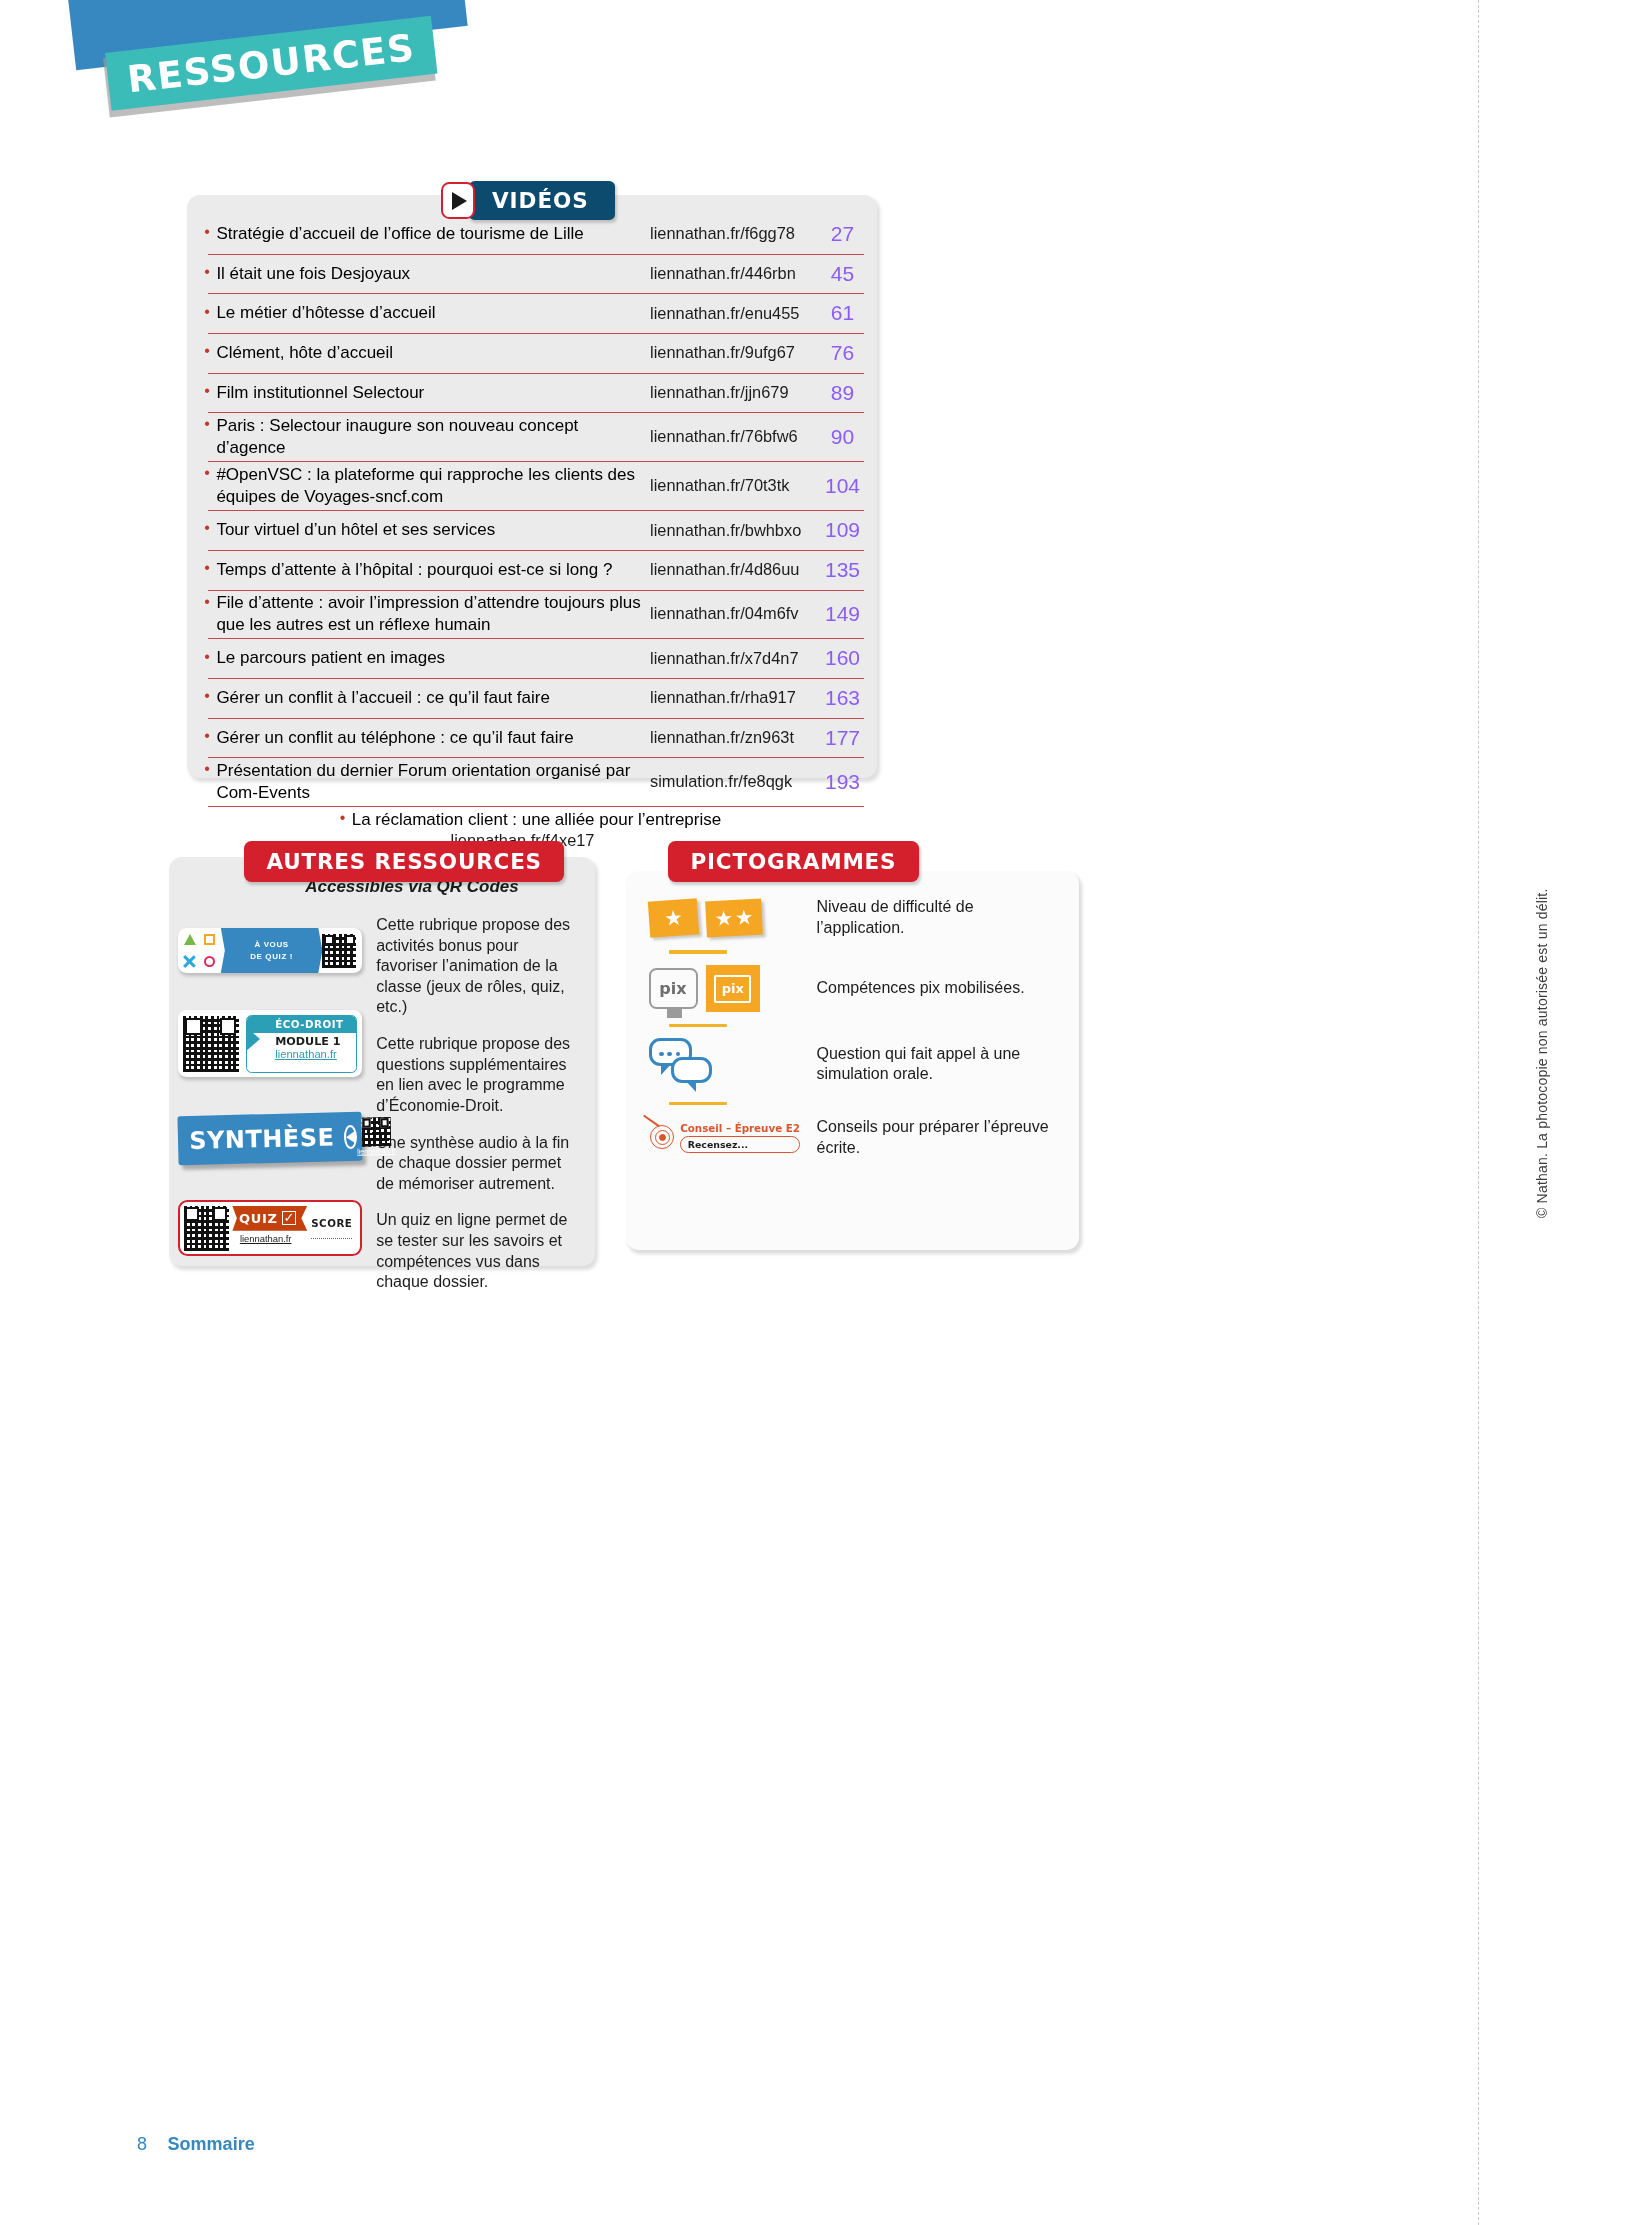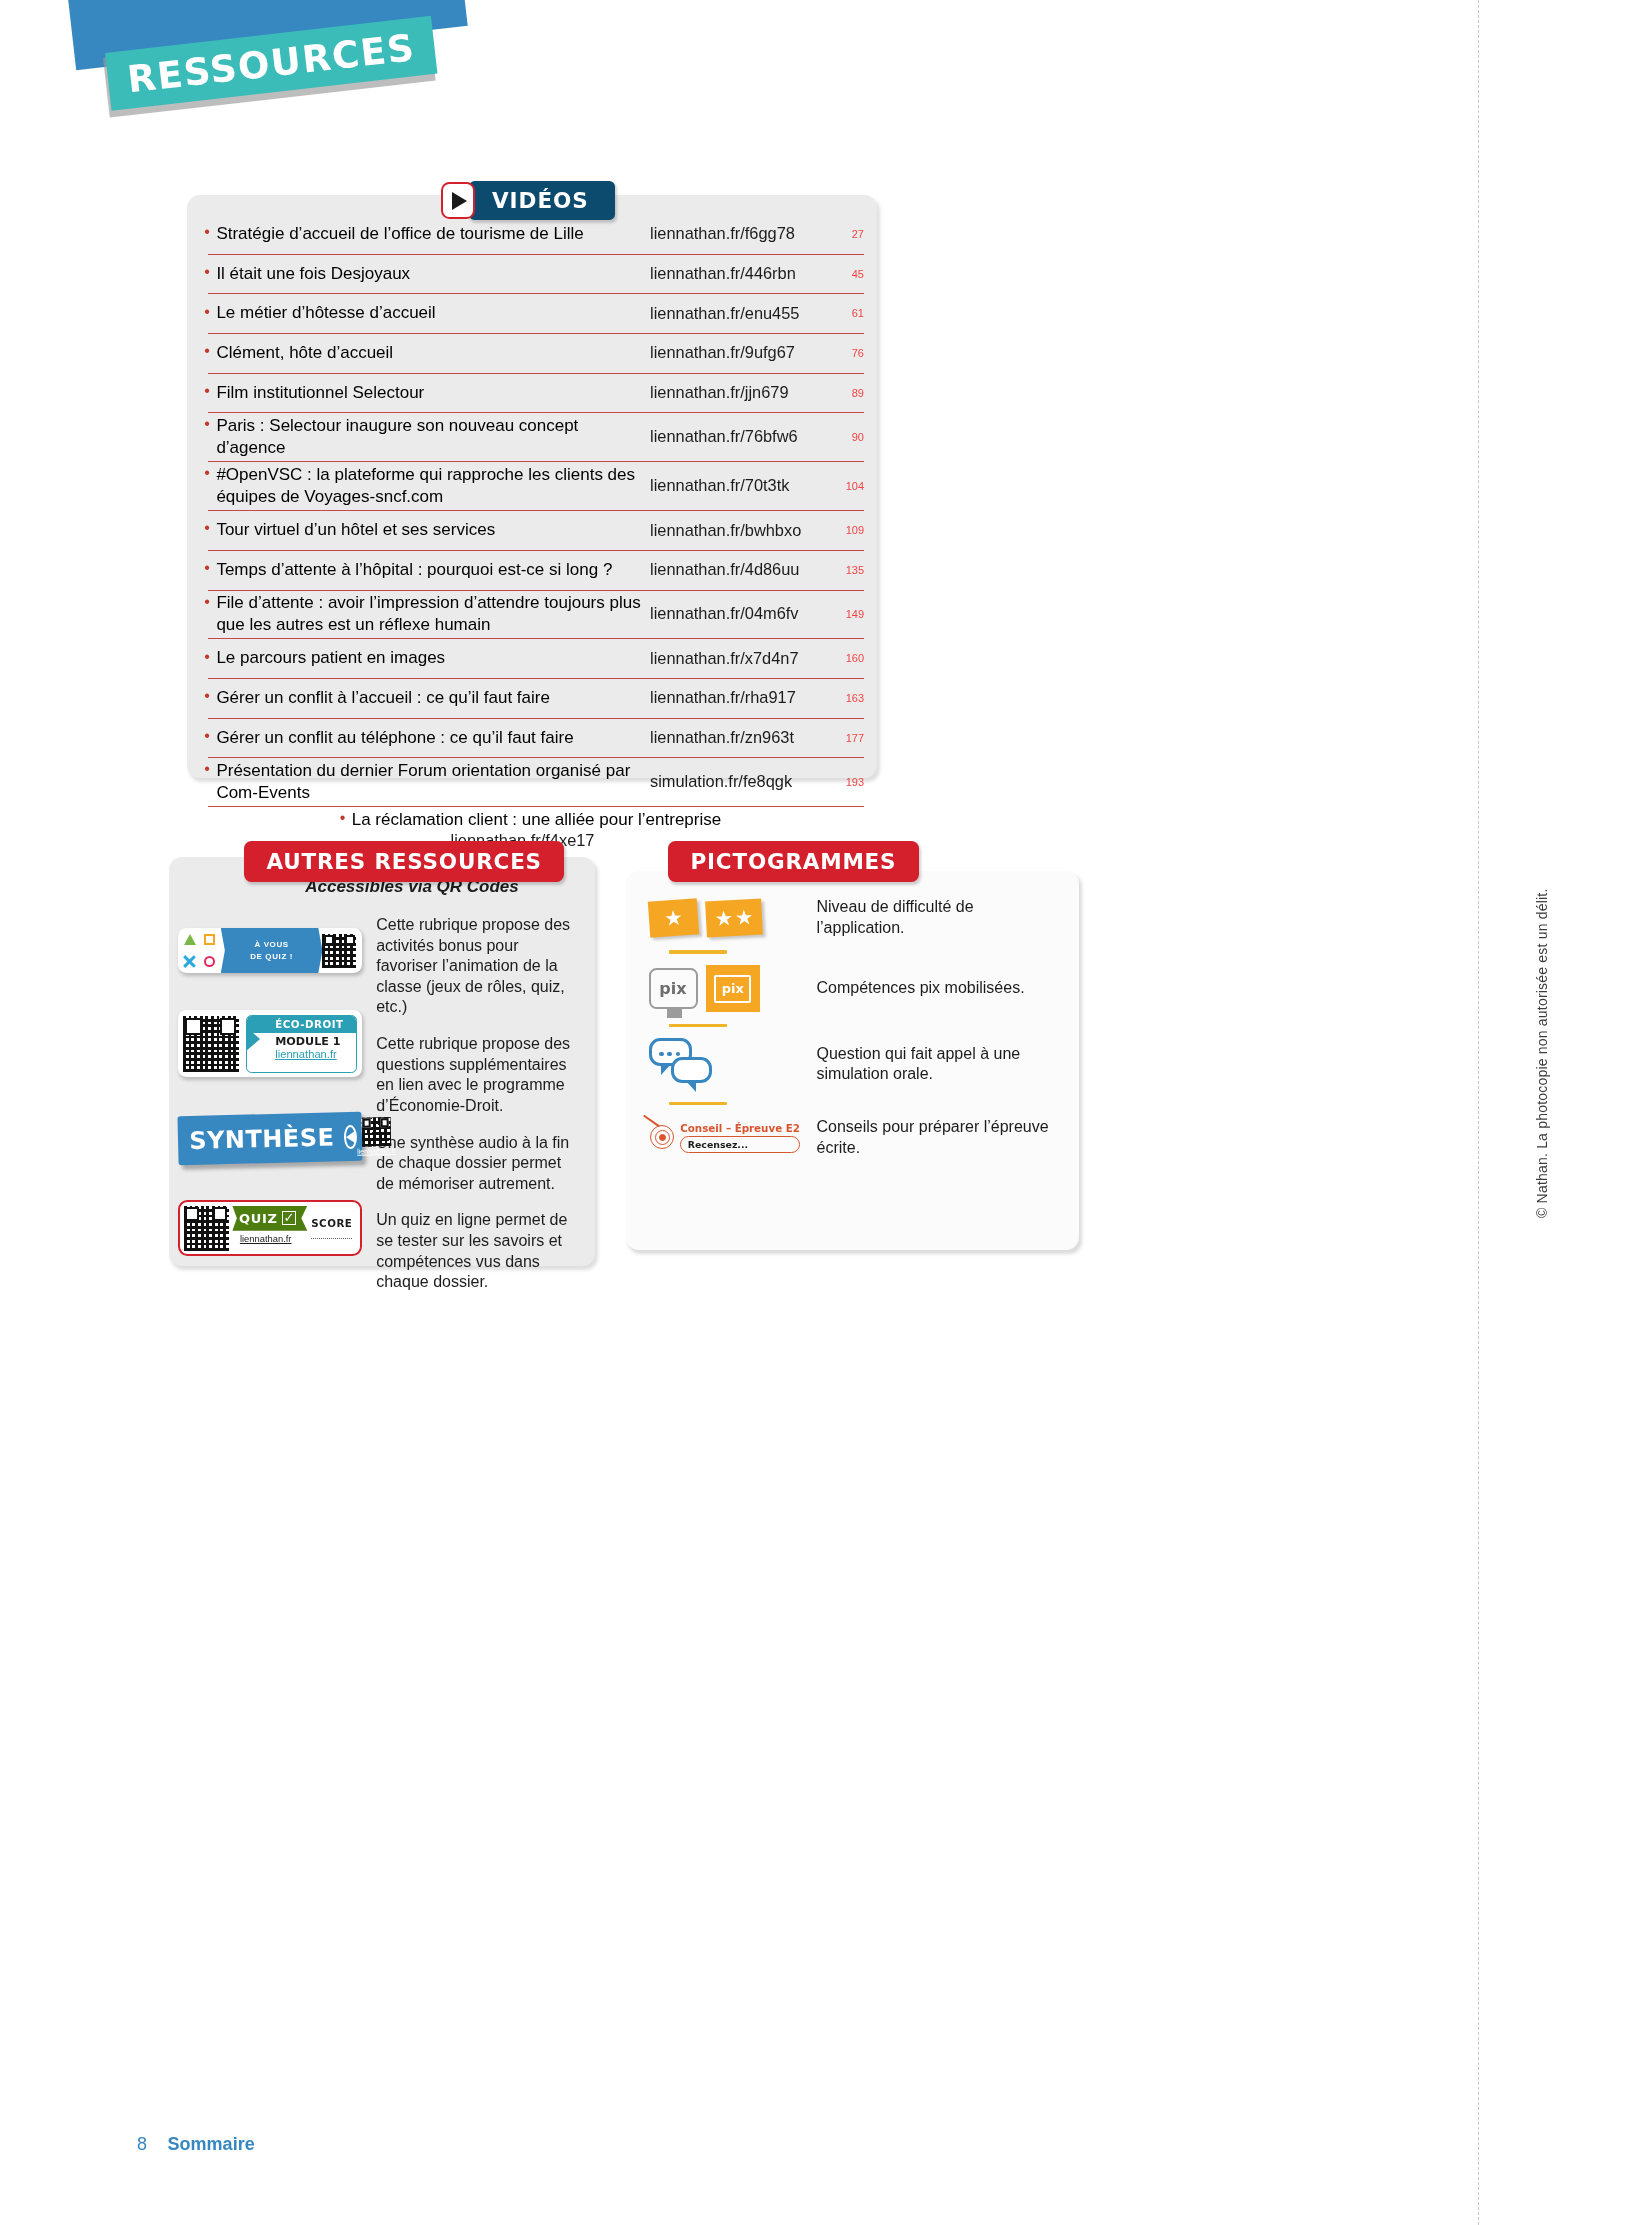--- a/index.html
+++ b/index.html
@@ -80,21 +80,21 @@
   .vrow:last-child{ border-bottom:none;flex-direction:column; }
   .vtitle{
     flex:1; font-size:17px; color:#000000; line-height:1.27;
     padding-left:8.4px; position:relative; padding-right:7.5px;
   }
   .vtitle::before{
     content:"•"; color:#c0392b; position:absolute; left:-3.7px; top:-0.9px;
     font-size:16px;
   }
   .vurl{ width:171px; font-size:16.4px; color:#1c1c1c; text-align:left; }
-  .vpage{ width:43px; font-size:11px; color:#ef4444; text-align:right; }
+  .vpage{ width:43px; font-size:21px; color:#8b5cf6; text-align:center; }
 
   
   .red-pill{
     position:absolute; background:#d4202c; color:#fff; font-weight:bold;
     font-size:21.5px; letter-spacing:0.8px; padding:7.5px 22.5px 8.4px 22.5px;
     border-radius:7.5px; font-family:"DejaVu Sans", sans-serif;
     box-shadow:1.9px 2.8px 2.8px rgba(0,0,0,.18); z-index:5; white-space:nowrap;
   }
 
   
@@ -201,21 +201,21 @@
   .bc-synth .qrwrap .t{ font-size:7px;color:#fff;text-decoration:underline;margin-top:0.9px;}
 
   
   .bc-quiz{
     width:184px; height:56px; border:2.3px solid #d4202c; border-radius:9.4px;
     display:flex; align-items:center; box-sizing:border-box; padding:3.7px; background:#fff;
   }
   .bc-quiz .qr{ width:45px;height:45px; flex:none; }
   .bc-quiz .center{ flex:1; height:100%; margin-left:3.7px; position:relative; }
   .bc-quiz .ctop{
-    background:#4d7c0f; color:#fff; height:25px; display:flex; align-items:center;
+    background:#c2410c; color:#fff; height:25px; display:flex; align-items:center;
     padding-left:6.6px; clip-path:polygon(0 0,100% 0,92% 50%,100% 100%,0 100%,6% 50%);
   }
   .bc-quiz .ctop span{ font-size:13px;font-weight:bold;letter-spacing:0.7px;font-family:"DejaVu Sans",sans-serif;}
   .bc-quiz .chk{
     width:14px;height:14px;border:1.9px solid #fff;margin-left:4.7px;color:#fff;
     font-size:11.2px;line-height:11.2px;text-align:center;box-sizing:border-box;font-weight:bold;
   }
   .bc-quiz .cbot{ padding:2.8px 0 0 7.5px; font-size:9.4px;color:#1c1c1c;text-decoration:underline;}
   .bc-quiz .score{
     width:49px; text-align:center; font-size:10.3px; font-weight:bold; letter-spacing:0.5px;

